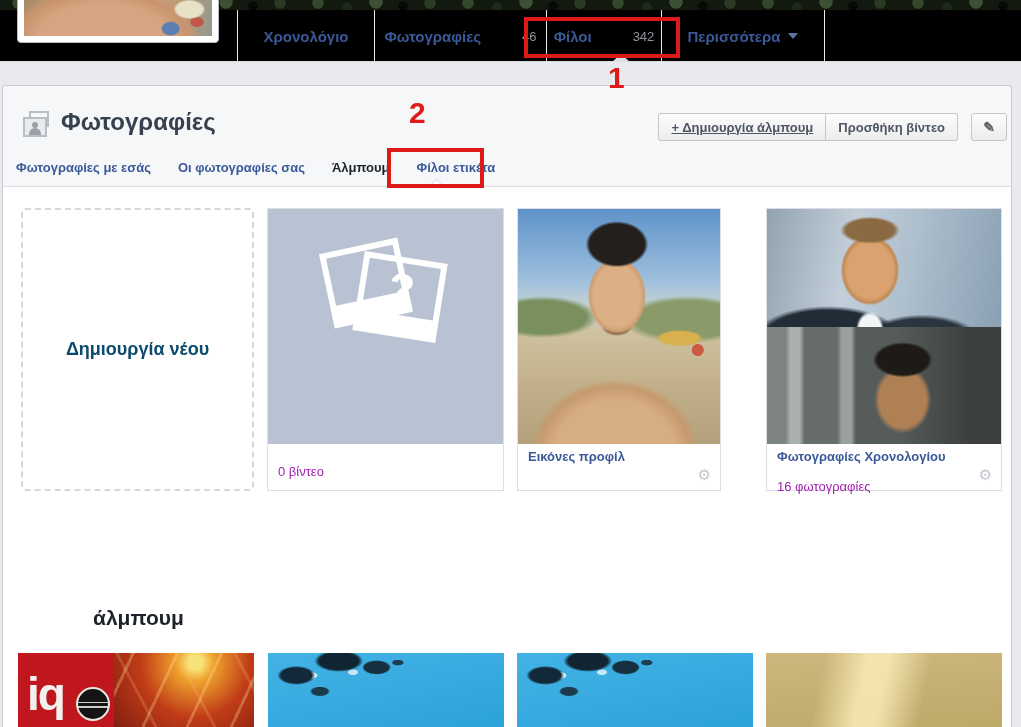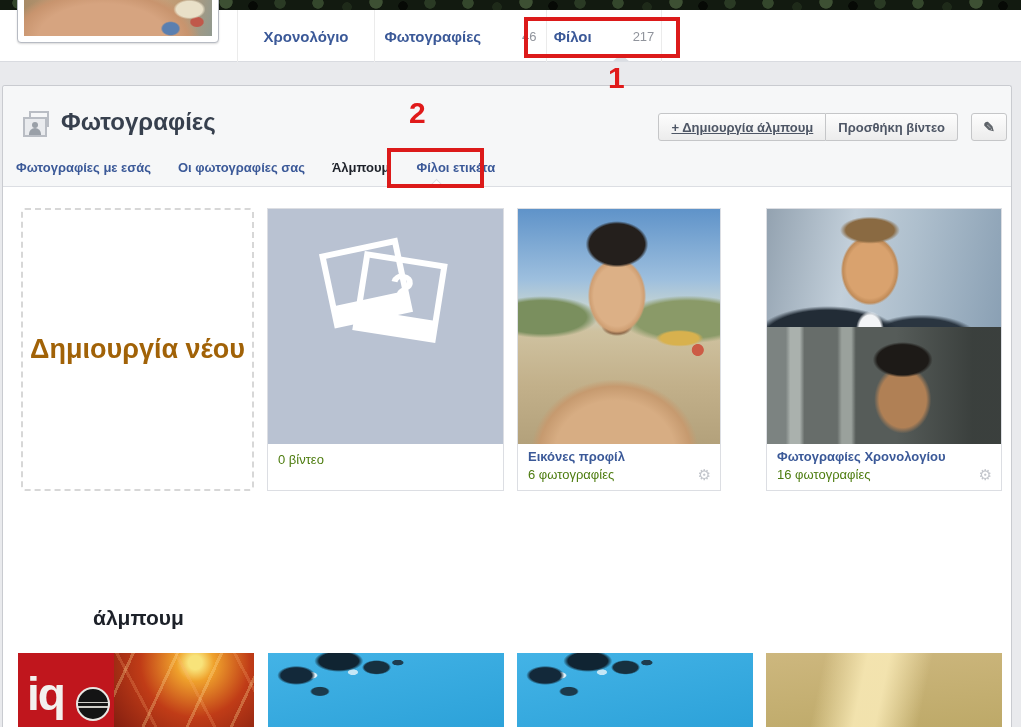--- a/index.html
+++ b/index.html
@@ -12,21 +12,21 @@
     background-color:#121a10;
     background-image:
       radial-gradient(circle 6px at 18px 3px, #34472c 90%, transparent),
       radial-gradient(circle 5px at 47px 7px, #1e2a19 90%, transparent),
       radial-gradient(circle 7px at 76px 2px, #3d5033 90%, transparent),
       radial-gradient(circle 5px at 103px 6px, #060905 90%, transparent),
       radial-gradient(circle 6px at 130px 3px, #2a3a24 90%, transparent);
     background-size:150px 10px; }
 
   
-  .navbar { position:absolute; left:0; top:10px; width:1021px; height:52px; background:#ffffff;
+  .navbar { position:absolute; left:0; top:10px; width:1021px; height:52px; background:#000000;
     border-bottom:1px solid #d9dbe0; }
   .nav-tabs { position:absolute; left:237px; top:0; height:52px; display:flex; }
   .nav-tab { display:flex; align-items:center; justify-content:center; gap:6px;
     border-right:1px solid #ebebeb; font-size:15px; font-weight:bold; color:#3b5998; cursor:pointer; }
   .nav-tab:first-child { border-left:1px solid #ebebeb; }
   .nav-tab .count { color:#90949c; font-weight:normal; font-size:13px;margin-left:35px; }
   .nav-caret { display:inline-block; width:0; height:0; border-left:5px solid transparent;
     border-right:5px solid transparent; border-top:6px solid #5d76a9; margin-left:2px; }
   .nav-notch { position:absolute; left:612px; top:54px; width:0; height:0;
     border-left:9px solid transparent; border-right:9px solid transparent;
@@ -84,30 +84,30 @@
   .subtab { font-size:13px; font-weight:bold; color:#3b5998; text-decoration:none; cursor:pointer; }
   .subtab.active { color:#1d2129; cursor:default; }
   .subtab-notch { position:absolute; left:428px; bottom:-6px; width:11px; height:11px; background:#fff;
     border-left:1px solid #dcdee3; border-top:1px solid #dcdee3; transform:rotate(45deg); }
 
   
   .album-tile { position:absolute; top:122px; height:283px; background:#fff;
     border:1px solid #dcdee3; cursor:pointer; }
   .create-tile { left:18px; width:233px; border:2px dashed #d7d7d7; border-radius:4px;
     display:flex; align-items:center; justify-content:center; }
-  .create-tile span { font-size:27px; font-weight:bold; color:#a16207; }
+  .create-tile span { font-size:18px; font-weight:bold; color:#0c4a6e; }
   .tile-videos   { left:264px; width:237px; }
   .tile-profile  { left:514px; width:204px; }
   .tile-timeline { left:763px; width:236px; }
 
   .album-cover { position:relative; width:100%; height:235px; overflow:hidden; }
   .album-info { position:relative; height:46px; padding:5px 10px 0; }
   .album-title { display:flex; align-items:center; gap:5px; }
   .album-title a { font-size:13px; font-weight:bold; color:#3b5998; text-decoration:none; }
-  .album-count { font-size:13px; color:#4d7c0f; margin-top:3px; }
+  .album-count { font-size:13px; color:#a21caf; margin-top:15px; }
   .gear-icon { position:absolute; right:9px; bottom:8px; font-size:15px; color:#c3c6cc;
     cursor:pointer; line-height:1; }
 
   
   .video-cover { background:#b9c2d2; }
   .polaroid { position:absolute; background:transparent; border:6px solid #fff;
     border-bottom-width:22px; }
   .pol-back { left:58px; top:36px; width:80px; height:76px; transform:rotate(-12deg); }
   .pol-front { left:90px; top:48px; width:84px; height:80px; transform:rotate(9deg);
     display:flex; align-items:center; justify-content:center; }
@@ -190,21 +190,25 @@
     <div class="nav-tabs">
       <div class="nav-tab" style="width:138px">
         <span>Χρονολόγιο</span>
       </div>
       <div class="nav-tab" style="width:172px">
         <span>Φωτογραφίες</span>
         <span class="count">46</span>
       </div>
       <div class="nav-tab" style="width:115px">
         <span>Φίλοι</span>
-        <span class="count">217</span>
+        <span class="count">342</span>
+      </div>
+      <div class="nav-tab" style="width:163px">
+        <span>Περισσότερα</span>
+        <span class="nav-caret"></span>
       </div>
     </div>
   </div>
   <div class="nav-notch"></div>
 
   <div class="profile-pic">
     <div class="profile-img"></div>
   </div>
 
   <div class="card">
@@ -251,21 +255,20 @@
         <div class="album-count">0 βίντεο</div>
       </div>
     </div>
 
     <div class="album-tile tile-profile">
       <div class="album-cover beach-cover"></div>
       <div class="album-info">
         <div class="album-title">
           <a>Εικόνες προφίλ</a>
         </div>
-        <div class="album-count">6 φωτογραφίες</div>
         <span class="gear-icon">⚙</span>
       </div>
     </div>
 
     <div class="album-tile tile-timeline">
       <div class="album-cover">
         <div class="split-top"></div>
         <div class="split-bottom"></div>
       </div>
       <div class="album-info">

